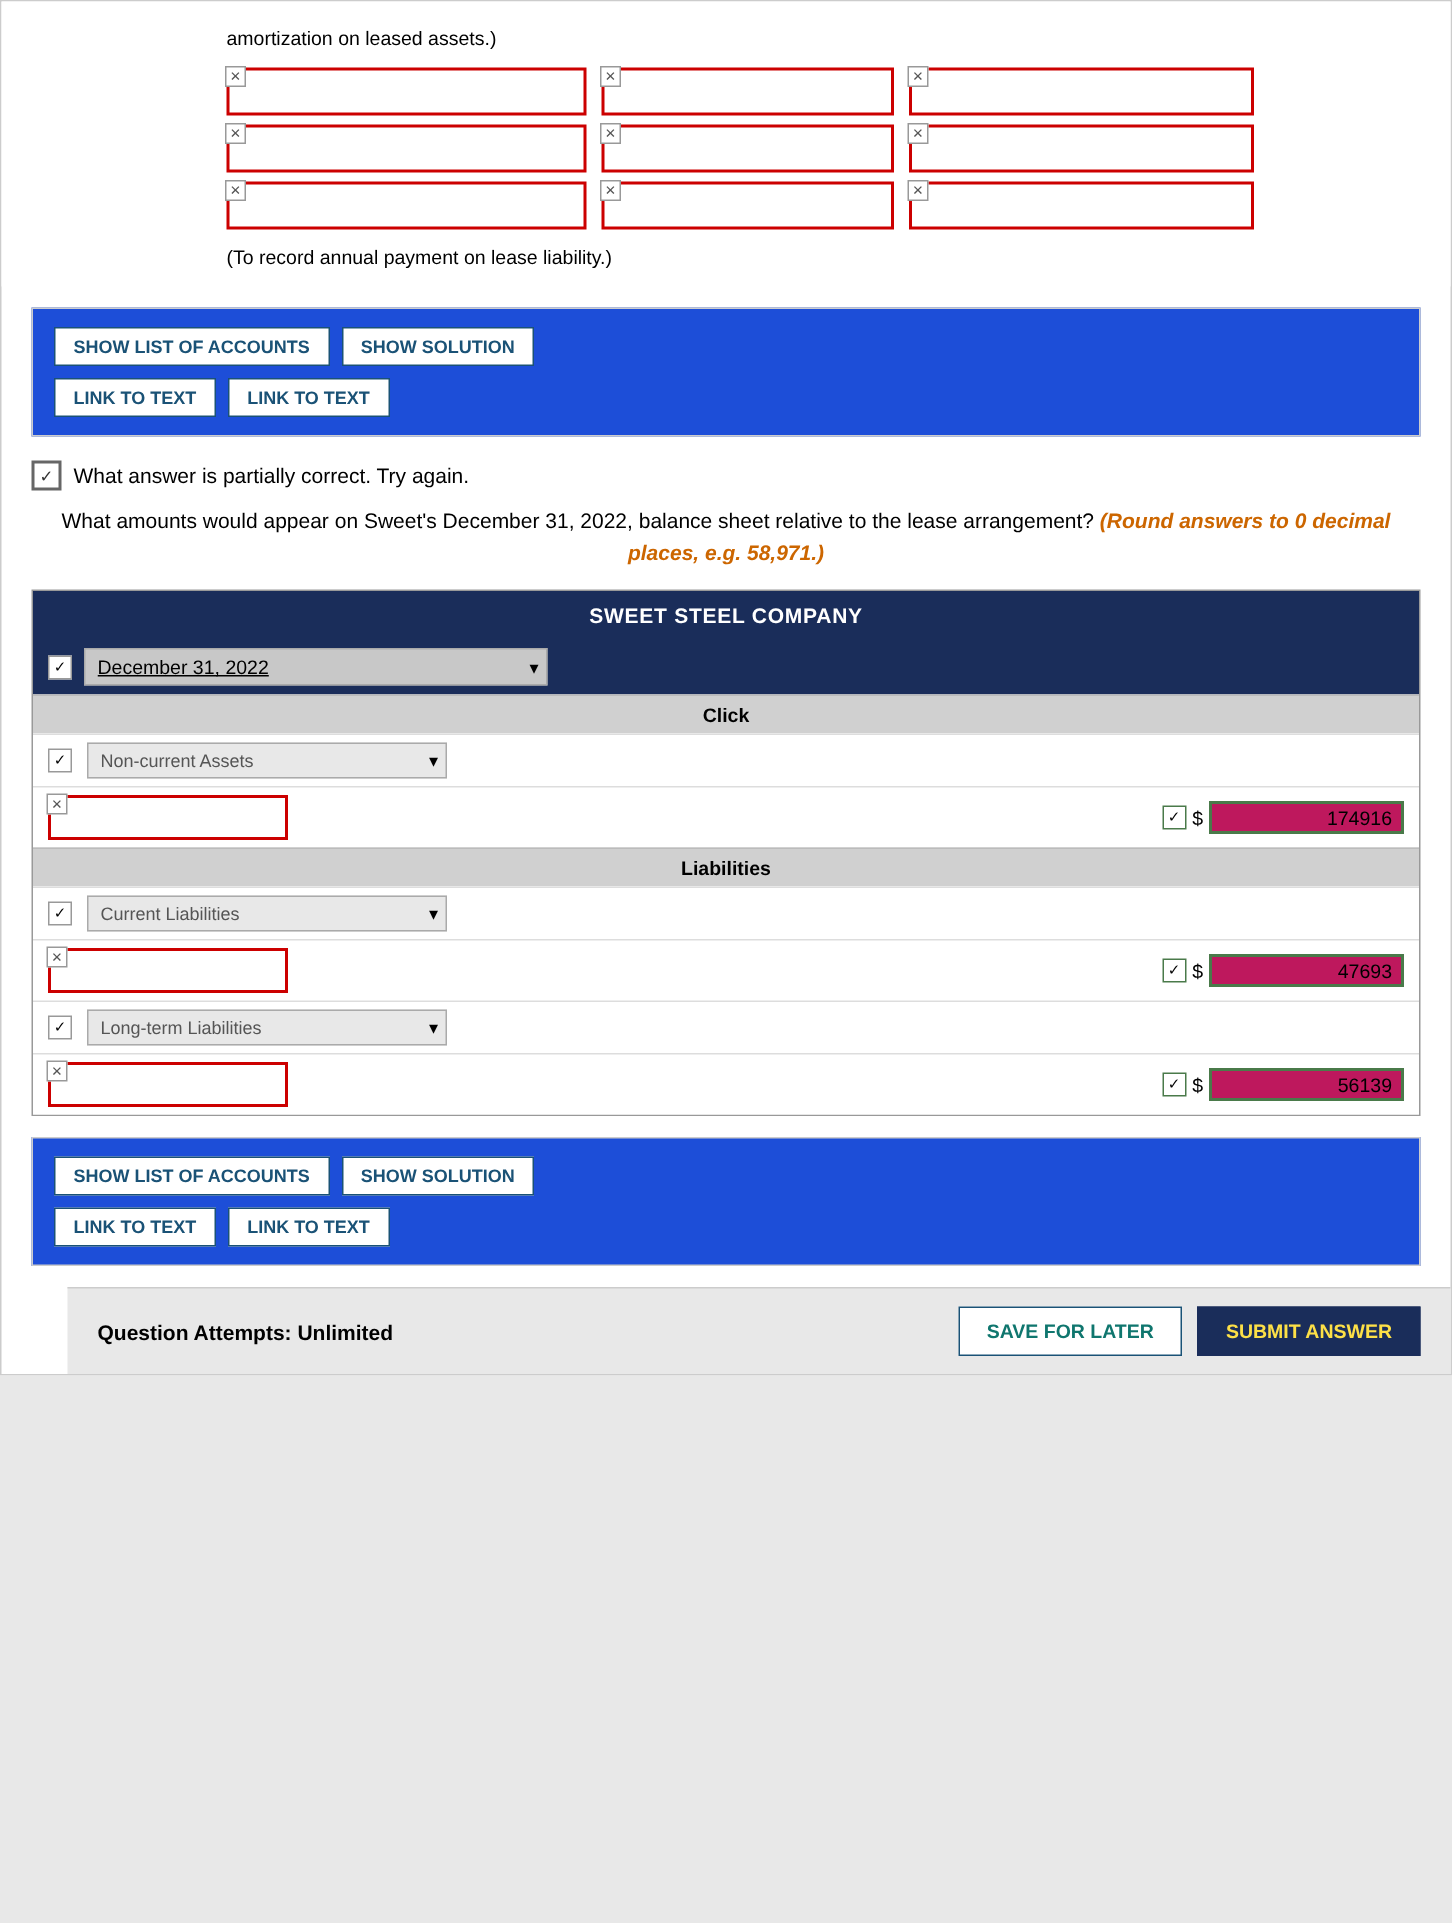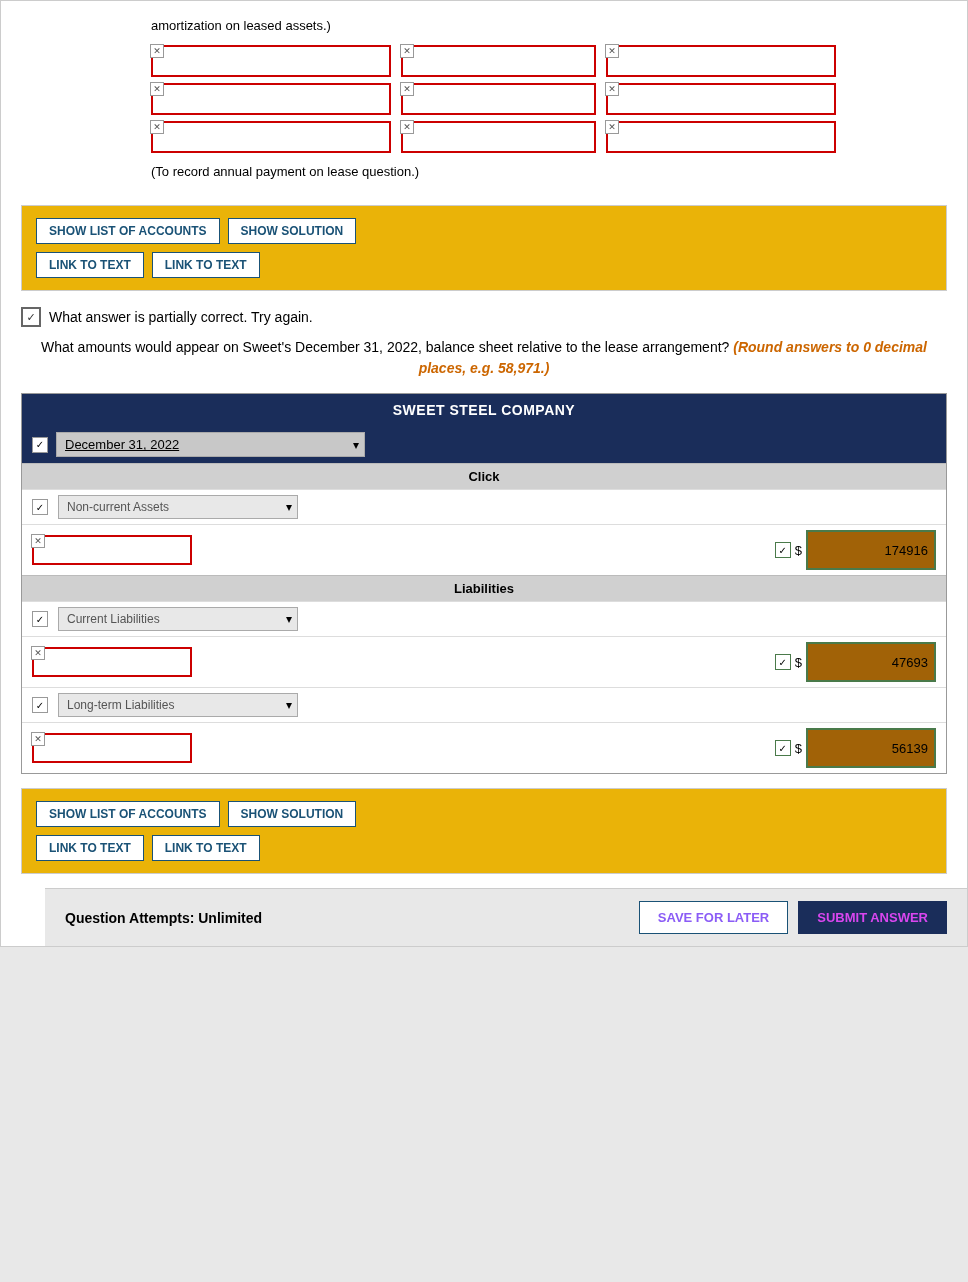--- a/index.html
+++ b/index.html
@@ -64,21 +64,21 @@
     }
 
     .note-bottom {
       font-size: 13px;
       margin-top: 8px;
       line-height: 1.4;
     }
 
     
     .button-panel {
-      background: #eab308;
+      background: #1d4ed8;
       border: 1px solid #ccc;
       margin: 14px 20px;
       padding: 12px 14px;
     }
     .button-row {
       display: flex;
       gap: 8px;
       margin-bottom: 8px;
     }
     .button-row:last-child { margin-bottom: 0; }
@@ -257,26 +257,26 @@
       margin-left: auto;
       display: flex;
       align-items: center;
       gap: 4px;
     }
     .bs-dollar {
       font-size: 13px;
     }
     .bs-amount-input {
       width: 130px;
-      height: 40px;
+      height: 22px;
       border: 2px solid #4a7a4a;
       padding: 4px 6px;
       font-size: 13px;
       text-align: right;
-      background: #a16207;
+      background: #be185d;
       outline: none;
     }
     .bs-amount-check {
       width: 16px;
       height: 16px;
       border: 1px solid #4a7a4a;
       background: #fff;
       display: flex;
       align-items: center;
       justify-content: center;
@@ -307,30 +307,30 @@
       margin-left: 44px;
     }
     .attempts-text {
       margin-right: auto;
       font-size: 14px;
       font-weight: bold;
     }
     .btn-save {
       border: 1px solid #1a5276;
       background: #fff;
-      color: #8b5cf6;
+      color: #0f766e;
       font-size: 13px;
       font-weight: bold;
       padding: 8px 18px;
       cursor: pointer;
     }
     .btn-submit {
       border: 1px solid #1a2d5a;
       background: #1a2d5a;
-      color: #d946ef;
+      color: #fde047;
       font-size: 13px;
       font-weight: bold;
       padding: 8px 18px;
       cursor: pointer;
       text-transform: uppercase;
     }
   </style>
 </head>
 <body>
 
@@ -373,21 +373,21 @@
       <div class="journal-input-wrap">
         <span class="x-badge">✕</span>
         <input class="journal-input" type="text" value="" style="">
       </div>
       <div class="journal-input-wrap">
         <span class="x-badge">✕</span>
         <input class="journal-input" type="text" value="" style="">
       </div>
     </div>
 
-    <div class="note-bottom">(To record annual payment on lease question.)</div>
+    <div class="note-bottom">(To record annual payment on lease liability.)</div>
   </div>
 
   <div class="button-panel">
     <div class="button-row">
       <button class="btn-outline">SHOW LIST OF ACCOUNTS</button>
       <button class="btn-outline">SHOW SOLUTION</button>
     </div>
     <div class="button-row">
       <button class="btn-outline">LINK TO TEXT</button>
       <button class="btn-outline">LINK TO TEXT</button>

